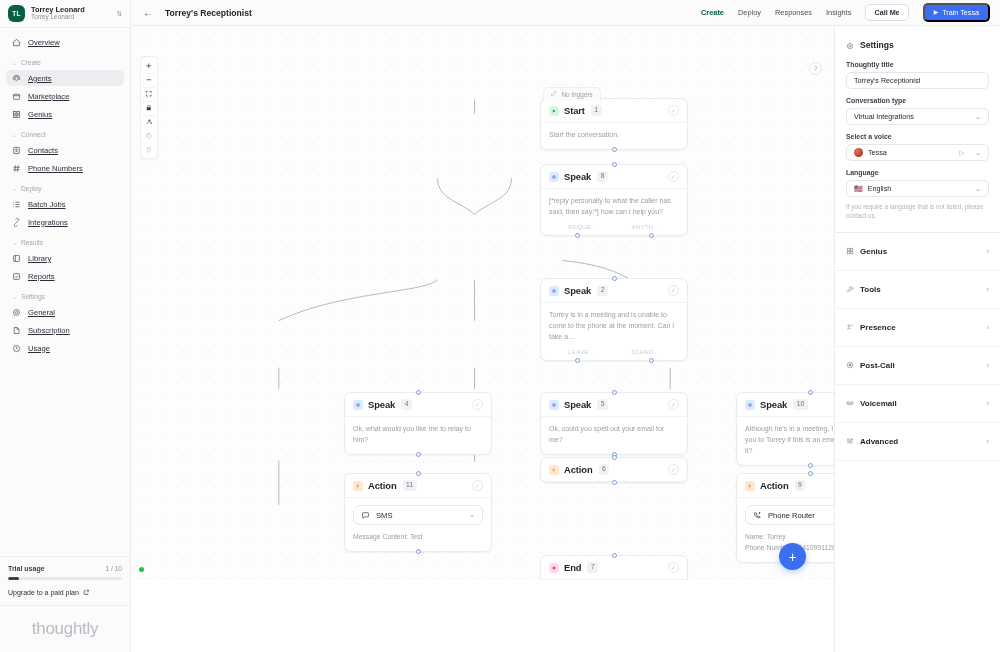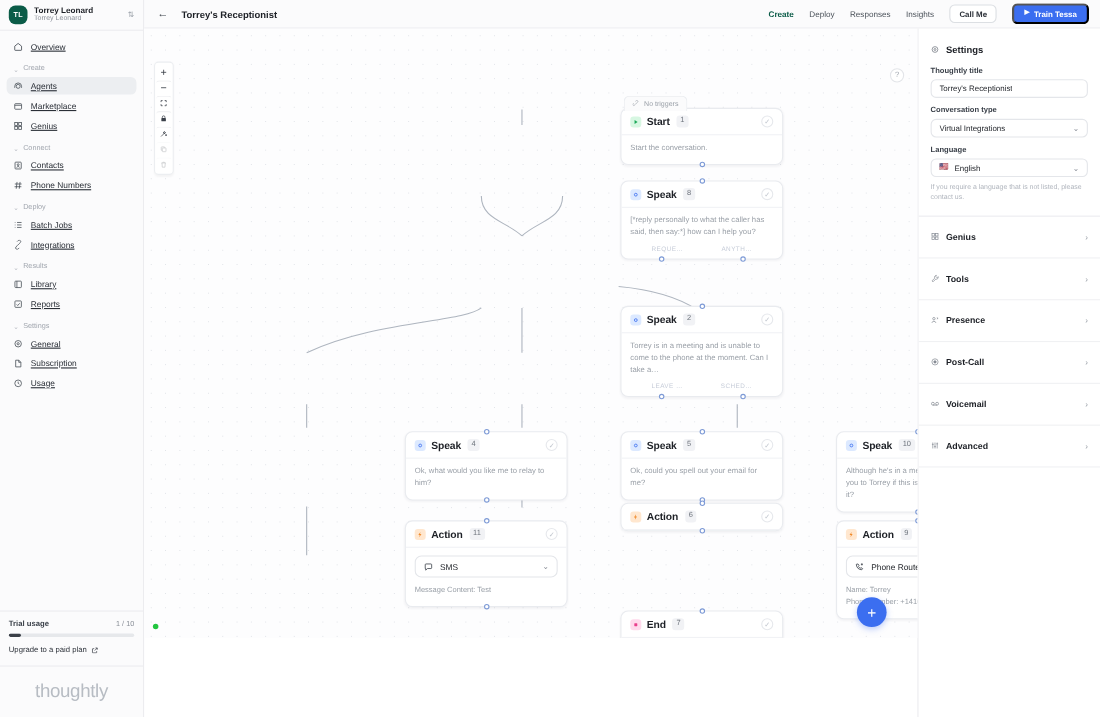--- a/index.html
+++ b/index.html
@@ -85,21 +85,21 @@
   .topnav { margin-left: auto; display: flex; align-items: center; gap: 14px; }
   .topnav a { font-size: 7.4px; color: #4a5159; text-decoration: none; cursor: pointer; }
   .topnav a.sel { color: #0b5c48; font-weight: bold; }
   .btn-call {
     font-size: 7.2px; font-weight: bold; color: #2a2f37;
     border: 1px solid #dcdfe3; background: #fff;
     border-radius: 5px; padding: 3.5px 8px; cursor: pointer; line-height: 1;
   }
   .btn-train {
     display: flex; align-items: center; gap: 4px;
-    font-size: 7.2px; font-weight: bold; color: #fff;
+    font-size: 7.2px; font-weight: normal; color: #fff;
     background: #3b6ef0; border-radius: 5px;
     padding: 4px 9px; cursor: pointer; line-height: 1;
   }
   .btn-train .play { font-size: 6px; }
 
   .body { flex: 1; display: flex; min-height: 0; }
 
   
   .canvas {
     flex: 1; position: relative; min-width: 0;
@@ -145,21 +145,20 @@
 
   
   .edges { position: absolute; inset: 0; width: 100%; height: 100%; z-index: 1; pointer-events: none; }
 
   
   .node {
     position: absolute; z-index: 3;
     background: #fff; border: 1px solid #e9ebef;
     border-radius: 7px;
     box-shadow: 0 1px 2px rgba(20,25,35,.045);
-    margin-left: 24px;
   }
   .node-head {
     display: flex; align-items: center; gap: 5px;
     padding: 6px 8px 6px 8px;
     border-bottom: 1px solid #f1f2f5;
   }
   .nbadge { width: 10px; height: 10px; flex: 0 0 10px; border-radius: 3px; display: flex; align-items: center; justify-content: center; }
   .nbadge svg { width: 6px; height: 6px; display: block; }
   .nb-start { background: #d7f7e2; color: #1aa858; }
   .nb-speak { background: #dce9ff; color: #3b6ef0; }
@@ -769,20 +768,29 @@
         </div>
 
         <div class="field">
           <div class="flabel">Conversation type</div>
           <div class="fctl">
             <span class="fval">Virtual Integrations</span>
             <span class="fchev">⌄</span>
           </div>
         </div>
 
+        <div class="field">
+          <div class="flabel">Select a voice</div>
+          <div class="fctl">
+            <span class="voice-av"></span>
+            <span class="fval">Tessa</span>
+            <span class="fplay">▷</span>
+            <span class="fchev" style="margin-left:6px;">⌄</span>
+          </div>
+        </div>
 
         <div class="field">
           <div class="flabel">Language</div>
           <div class="fctl">
             <span class="flag">🇺🇸</span>
             <span class="fval">English</span>
             <span class="fchev">⌄</span>
           </div>
           <div class="fhint">If you require a language that is not listed, please contact us.</div>
         </div>

